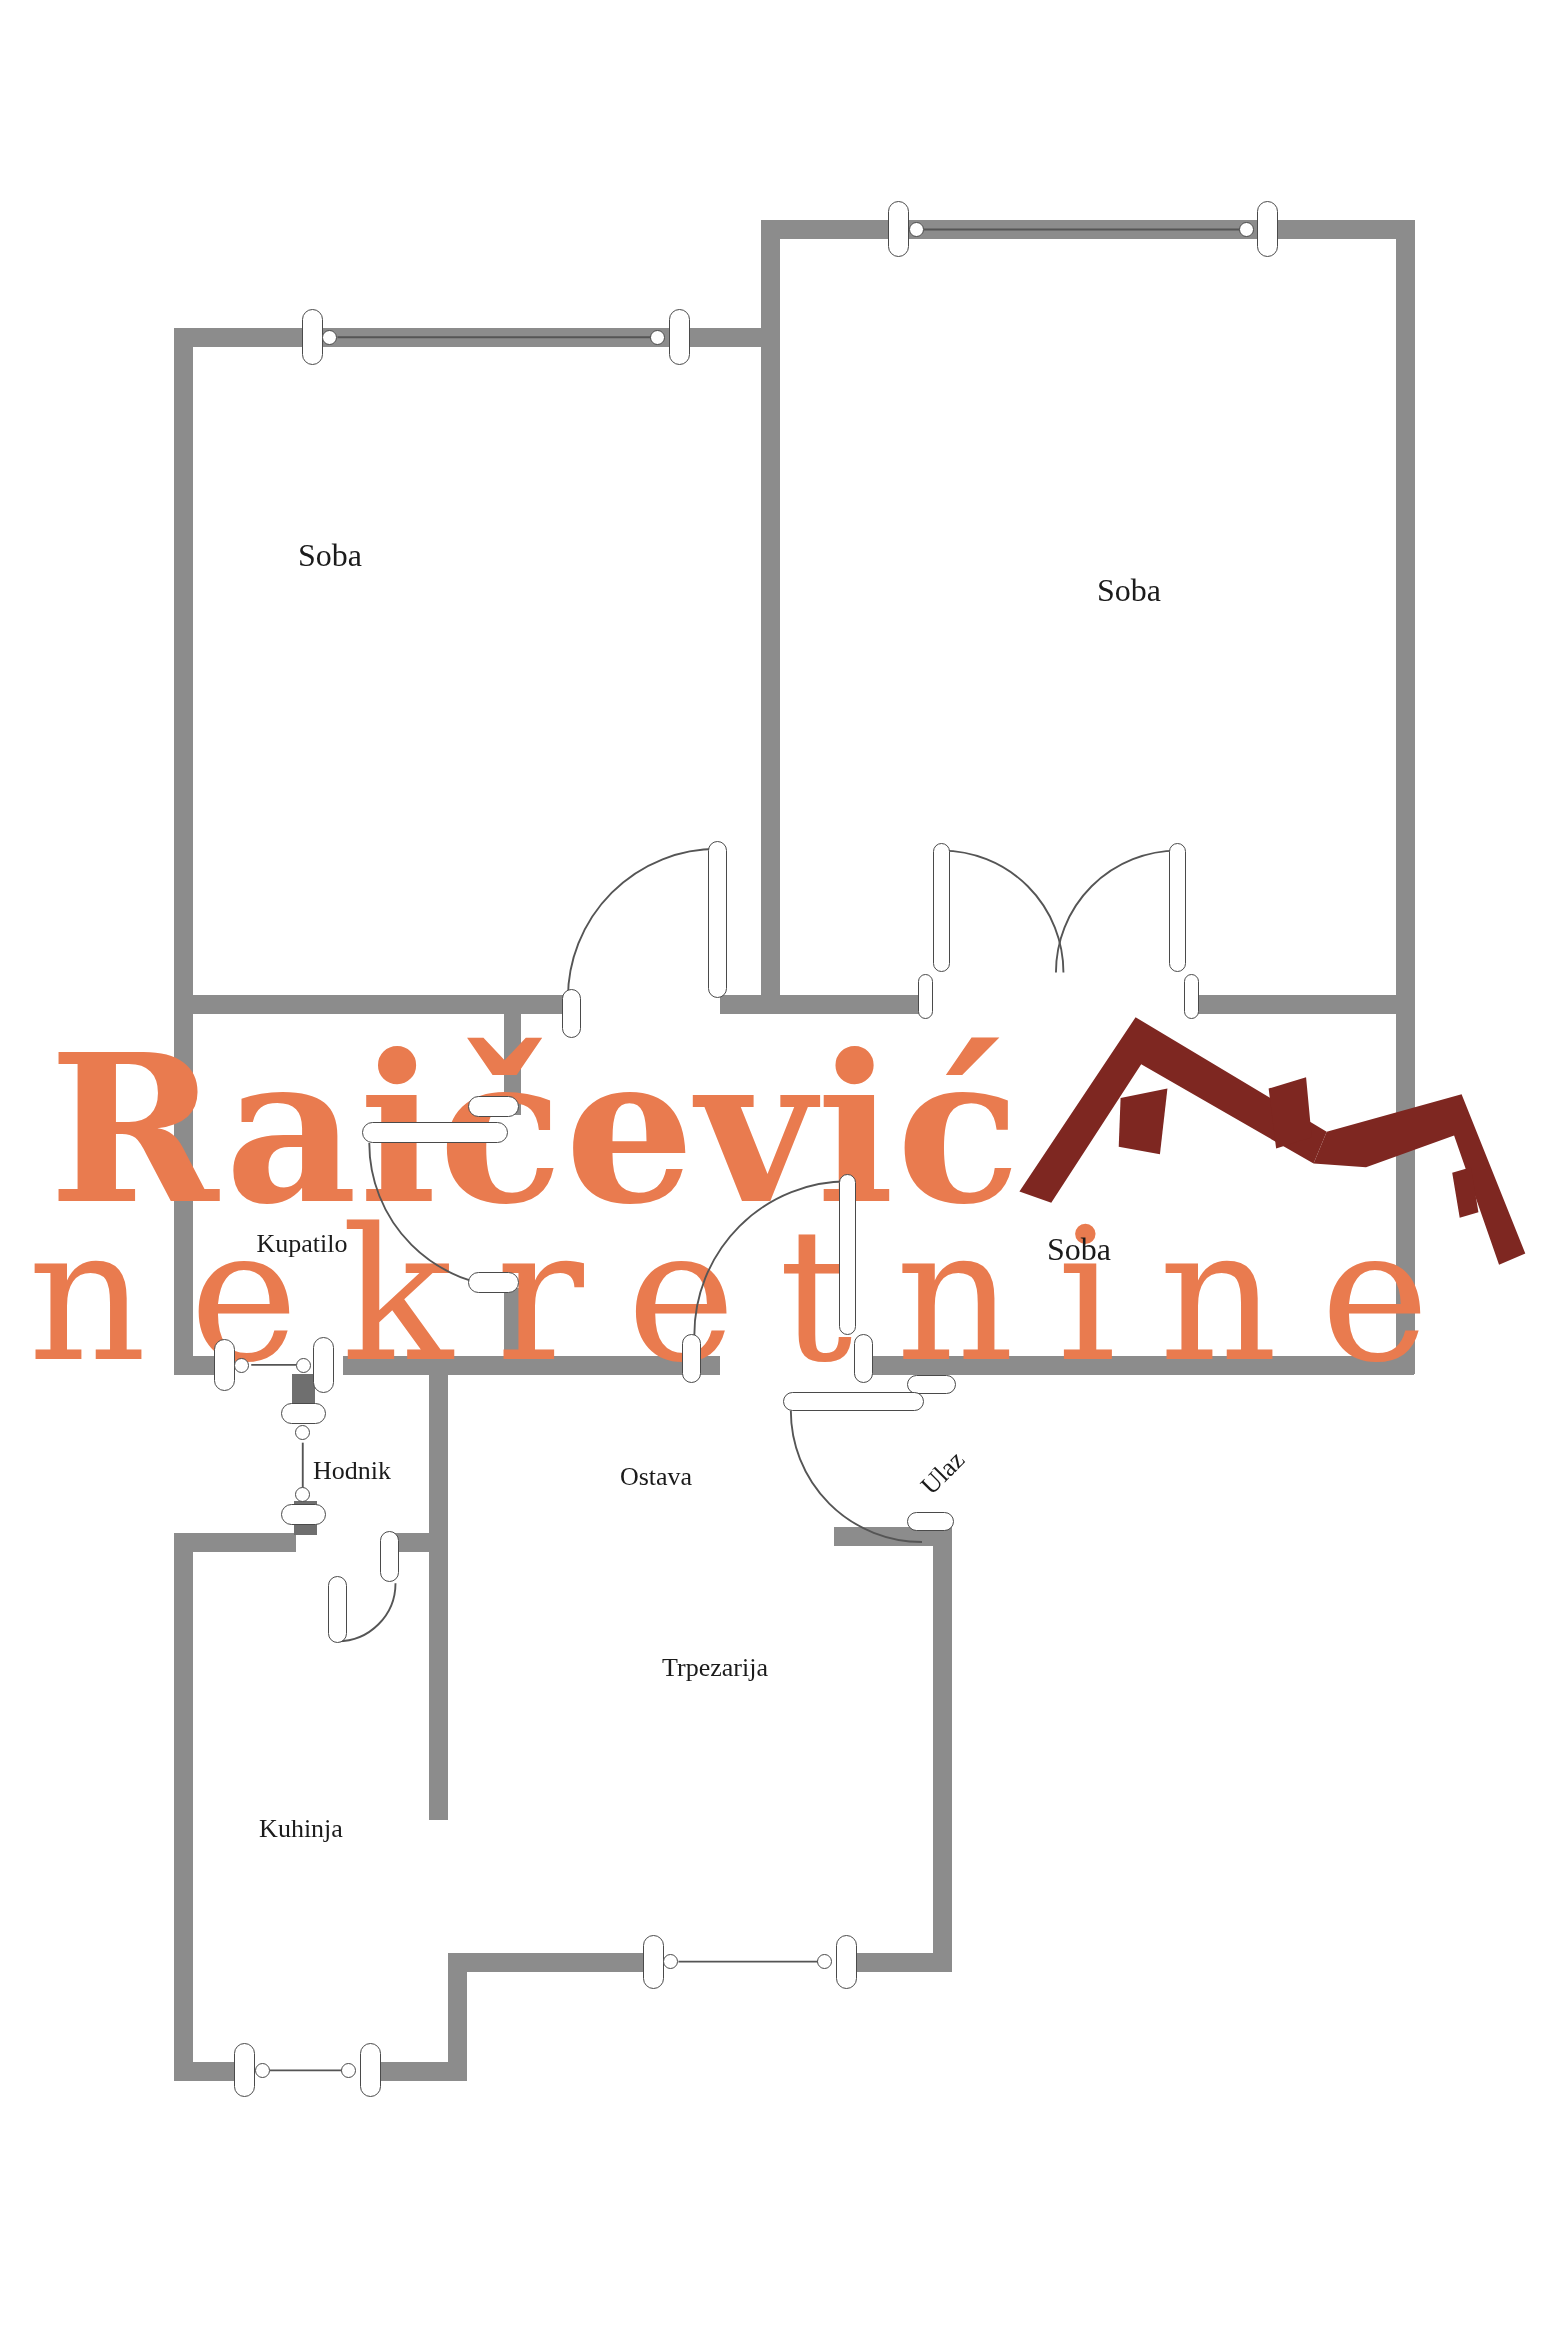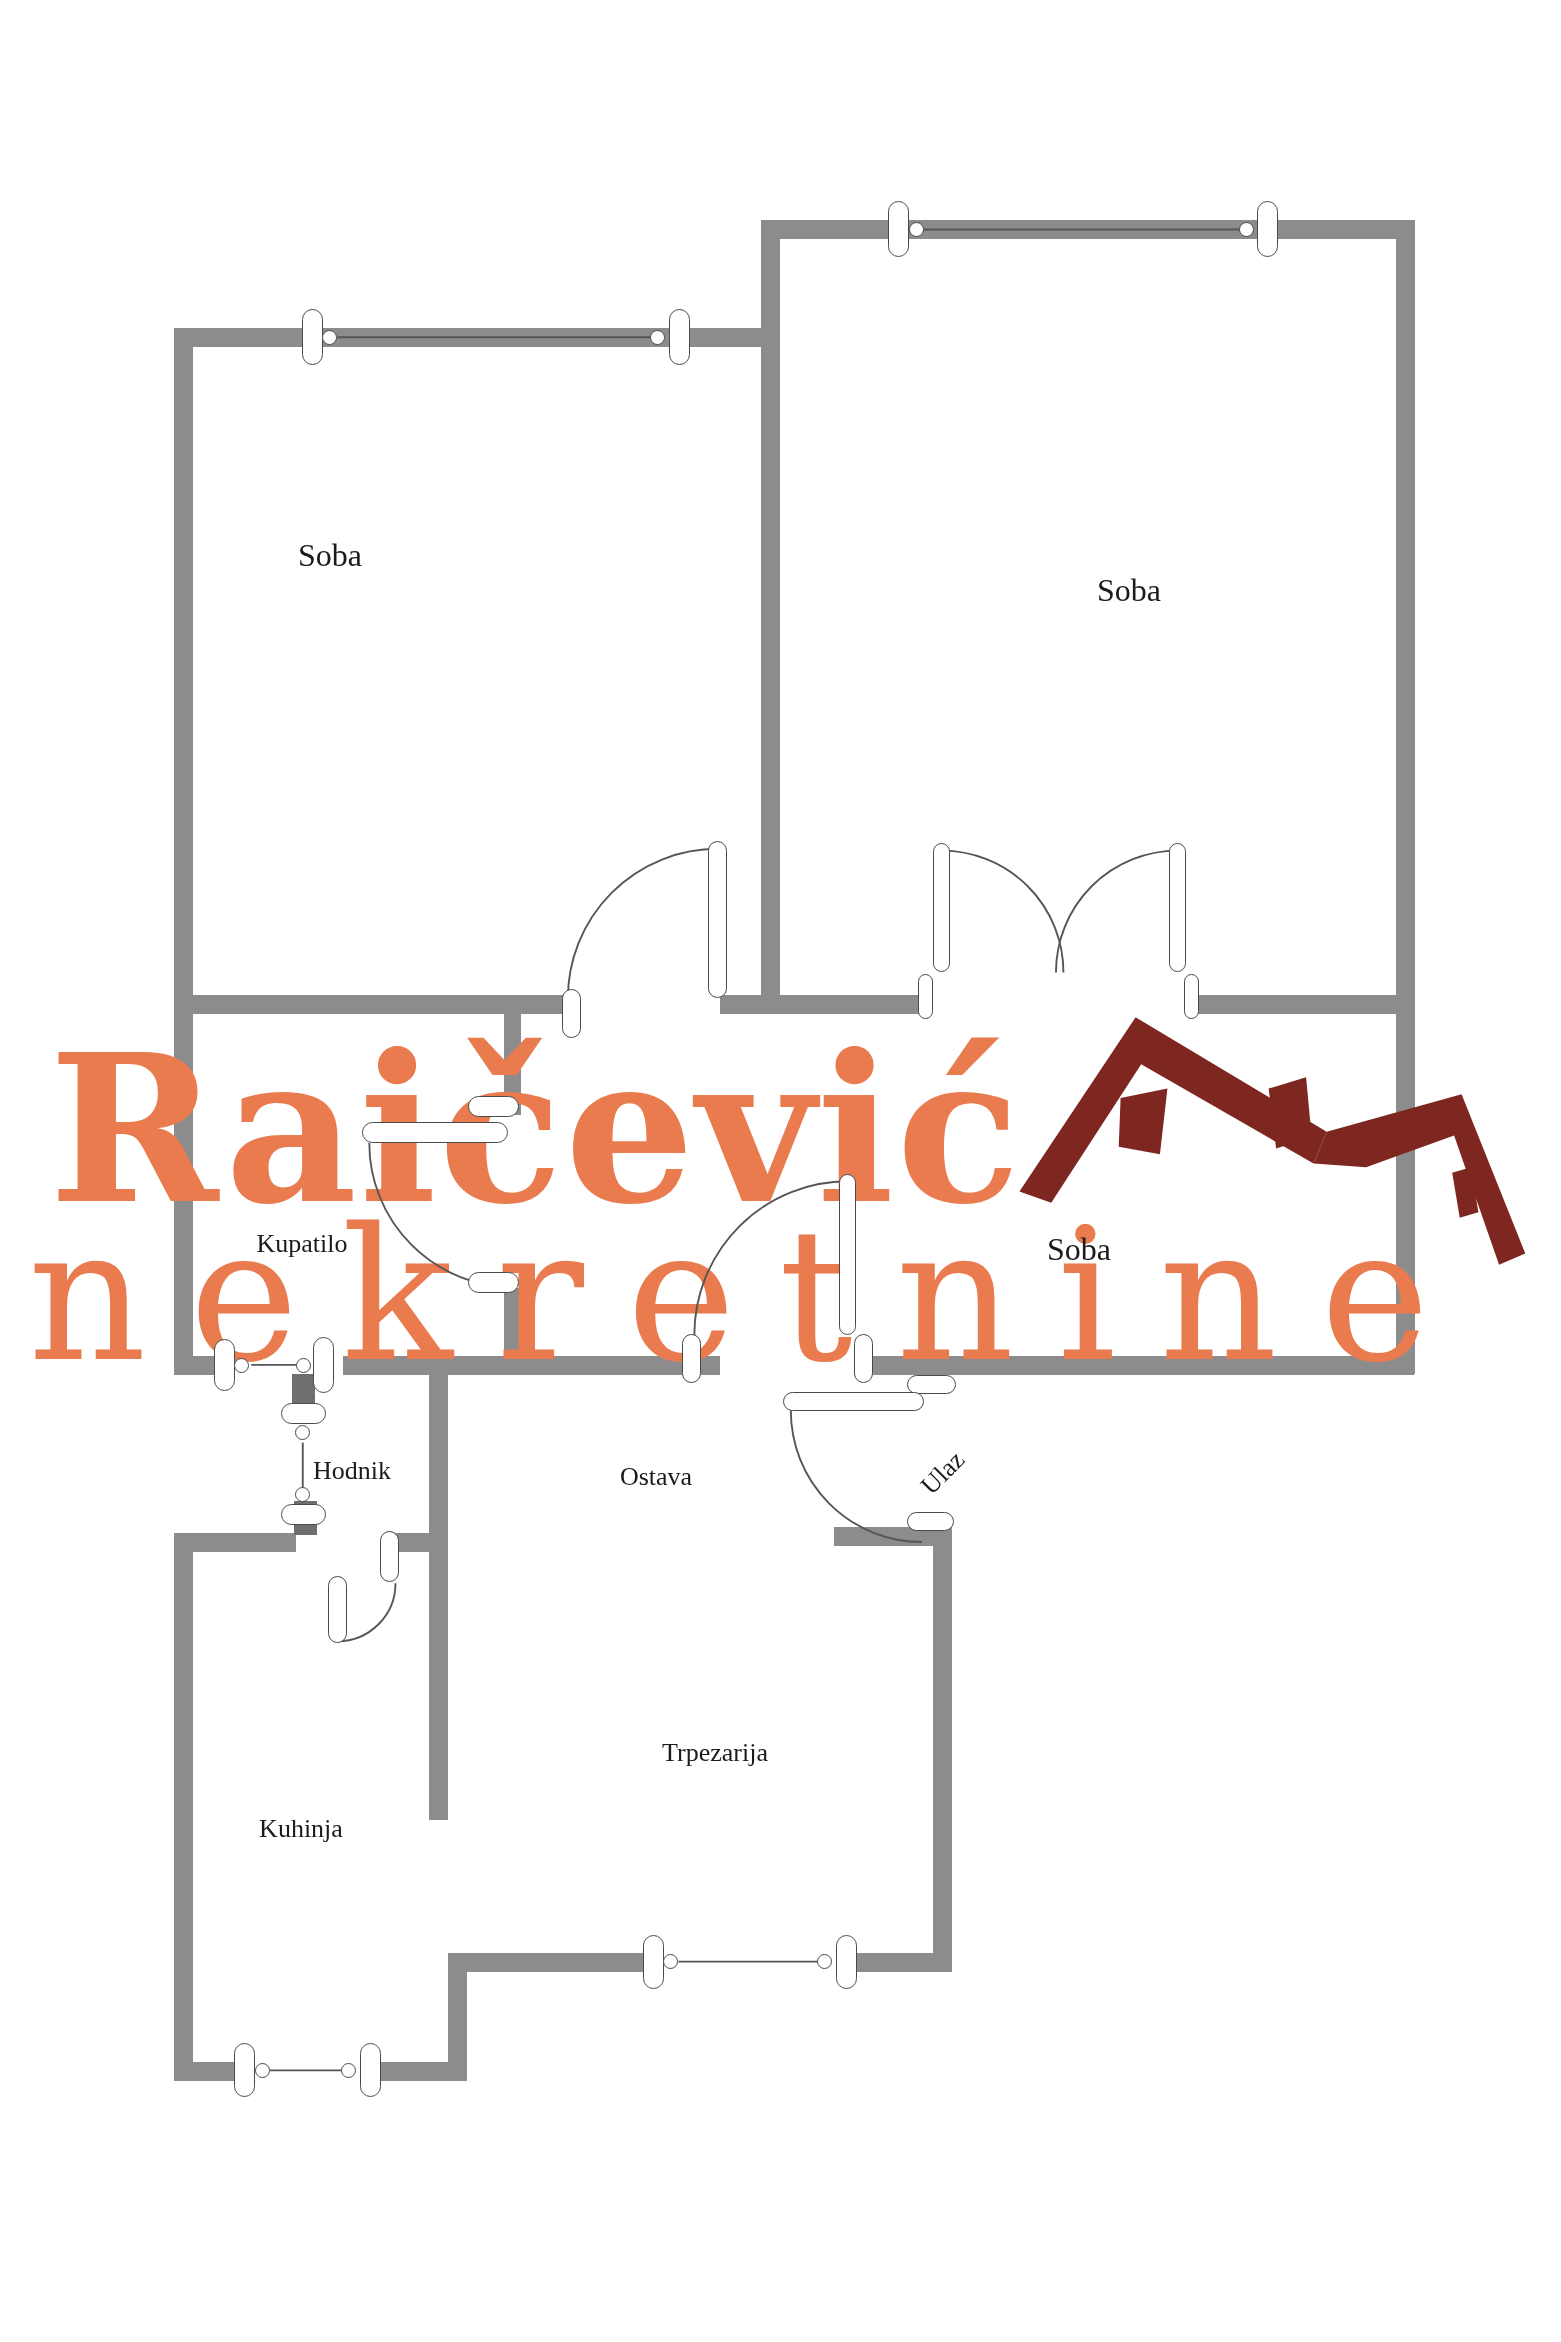--- a/index.html
+++ b/index.html
@@ -146,16 +146,16 @@
   <div class="cap" style="left:380px;top:1531px;width:19px;height:51px"></div>
   <div class="cap" style="left:328px;top:1576px;width:19px;height:67px"></div>
 
   <div class="lbl big" style="left:330px;top:555px">Soba</div>
   <div class="lbl big" style="left:1129px;top:590px">Soba</div>
   <div class="lbl big" style="left:1079px;top:1249px">Soba</div>
   <div class="lbl" style="left:302px;top:1244px">Kupatilo</div>
   <div class="lbl" style="left:352px;top:1471px">Hodnik</div>
   <div class="lbl" style="left:656px;top:1477px">Ostava</div>
   <div class="lbl rot" style="left:943px;top:1473px">Ulaz</div>
-  <div class="lbl" style="left:715px;top:1753px">Trpezarija</div>
+  <div class="lbl" style="left:715px;top:1668px">Trpezarija</div>
   <div class="lbl" style="left:301px;top:1829px">Kuhinja</div>
 </div>
 
 
 </body></html>

